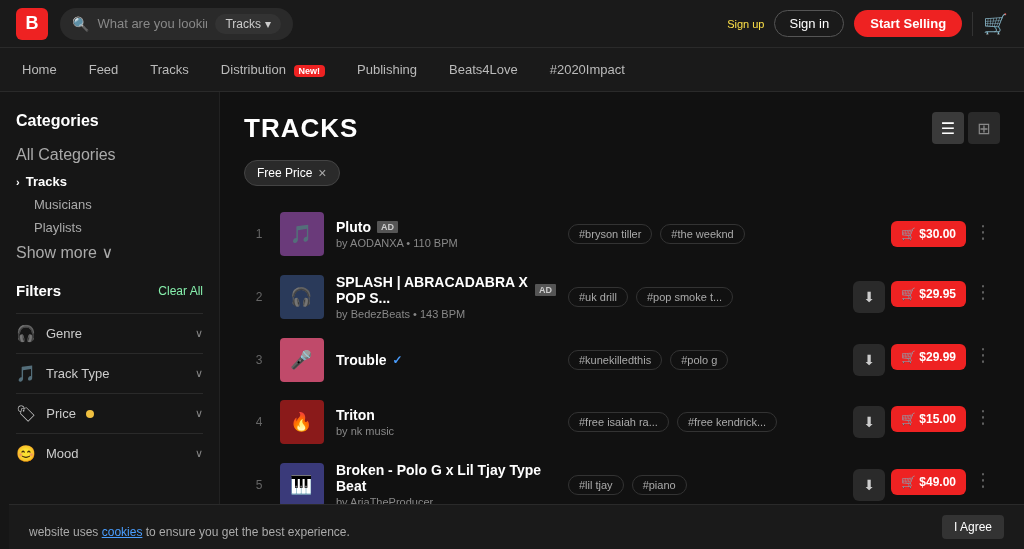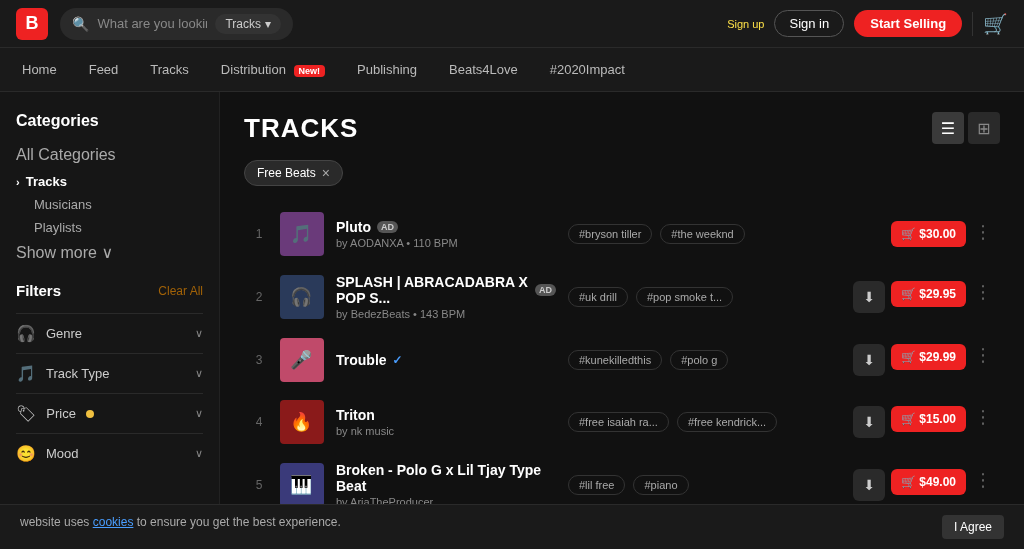--- a/index.html
+++ b/index.html
@@ -31,21 +31,21 @@
     
     .sidebar { width: 220px; background: #161616; flex-shrink: 0; padding: 20px 16px; overflow: hidden; border-right: 1px solid #222; }
     .sidebar-title { font-size: 16px; font-weight: 700; color: #fff; margin-bottom: 16px; }
     .sidebar-category { font-size: 16px; color: #aaa; margin-bottom: 10px; cursor: pointer; }
     .sidebar-track-item { display: flex; align-items: center; gap: 6px; font-size: 13px; color: #fff; font-weight: 600; margin-bottom: 8px; cursor: pointer; }
     .sidebar-chevron { color: #fff; font-size: 11px; }
     .sidebar-sub-item { font-size: 13px; color: #aaa; margin-left: 18px; margin-bottom: 8px; cursor: pointer; }
     .show-more { font-size: 16px; color: #aaa; cursor: pointer; margin-top: 4px; margin-bottom: 20px; }
     .filters-header { display: flex; justify-content: space-between; align-items: center; margin-bottom: 14px; }
     .filters-title { font-size: 15px; font-weight: 700; color: #fff; }
-    .clear-all { font-size: 12px; color: #a16207; cursor: pointer; }
+    .clear-all { font-size: 12px; color: #86efac; cursor: pointer; }
     .filter-item { display: flex; align-items: center; justify-content: space-between; padding: 10px 0; border-top: 1px solid #2a2a2a; cursor: pointer; }
     .filter-item-left { display: flex; align-items: center; gap: 10px; font-size: 13px; color: #ccc; }
     .filter-icon { font-size: 16px; }
     .filter-chevron { font-size: 11px; color: #888; }
     .price-dot { width: 8px; height: 8px; background: #f0c040; border-radius: 50%; display: inline-block; margin-right: 4px; }
 
     
     .content { flex: 1; background: #111; padding: 20px 24px; overflow: hidden; }
     .content-header { display: flex; align-items: center; justify-content: space-between; margin-bottom: 16px; }
     .page-title { font-size: 26px; font-weight: 800; color: #fff; letter-spacing: 1px; }
@@ -56,32 +56,32 @@
     .chip { background: #2a2a2a; border: 1px solid #444; color: #fff; border-radius: 20px; padding: 4px 12px; font-size: 12px; display: flex; align-items: center; gap: 6px; cursor: pointer; }
     .chip-x { color: #aaa; font-size: 14px; }
 
     
     .track-list { display: flex; flex-direction: column; gap: 2px; }
     .track-row { display: flex; align-items: center; padding: 8px 6px; border-radius: 6px; gap: 12px; }
     .track-num { width: 18px; color: #666; font-size: 12px; text-align: center; flex-shrink: 0; }
     .track-thumb-placeholder { width: 44px; height: 44px; border-radius: 4px; flex-shrink: 0; display: flex; align-items: center; justify-content: center; font-size: 18px; }
     .track-info { flex: 0 0 220px; }
     .track-name { font-size: 14px; font-weight: 600; color: #fff; display: flex; align-items: center; gap: 6px; }
-    .track-name .ad-badge { background: #555; color: #ccc; font-size: 9px; border-radius: 6px; padding: 1px 4px; }
+    .track-name .ad-badge { background: #555; color: #ccc; font-size: 9px; border-radius: 1px; padding: 1px 4px; }
     .track-sub { font-size: 11px; color: #888; margin-top: 2px; }
     .track-verified { color: #4a9eff; font-size: 12px; }
     .track-tags { flex: 1; display: flex; gap: 8px; }
     .tag { background: transparent; border: 1px solid #333; color: #aaa; border-radius: 20px; padding: 3px 10px; font-size: 11px; }
     .track-actions { display: flex; align-items: flex-start; gap: 6px; margin-left: auto; }
     .download-btn { background: #2a2a2a; border: none; color: #ccc; width: 32px; height: 32px; border-radius: 6px; cursor: pointer; font-size: 14px; display: flex; align-items: center; justify-content: center; }
     .price-btn { background: #e22; border: none; color: #fff; border-radius: 6px; padding: 6px 10px; font-size: 12px; font-weight: 700; cursor: pointer; display: flex; align-items: center; gap: 4px; white-space: nowrap; }
     .more-btn { background: transparent; border: none; color: #666; font-size: 18px; cursor: pointer; padding: 0 2px; }
 
     
-    .cookie-bar { position: fixed; bottom: 0; left: 0; right: 0; background: #1a1a1a; border-top: 1px solid #2a2a2a; padding: 10px 20px; display: flex; align-items: flex-start; gap: 8px; font-size: 12px; color: #aaa; z-index: 100; }
+    .cookie-bar { position: fixed; bottom: 0; left: 9px; right: 0; background: #1a1a1a; border-top: 1px solid #2a2a2a; padding: 10px 20px; display: flex; align-items: flex-end; gap: 8px; font-size: 12px; color: #aaa; z-index: 100; }
     .cookie-link { color: #4a9eff; cursor: pointer; text-decoration: underline; }
     .cookie-btn { background: #333; border: none; color: #fff; border-radius: 4px; padding: 5px 12px; font-size: 12px; cursor: pointer; margin-left: auto; }
   </style>
 </head>
 <body>
 
 <nav class="top-nav">
   <div class="logo">B</div>
   <div class="search-bar">
     <span>🔍</span>
@@ -166,21 +166,21 @@
     <div class="content-header">
       <h1 class="page-title">TRACKS</h1>
       <div class="view-toggle">
         <button class="view-btn active">☰</button>
         <button class="view-btn">⊞</button>
       </div>
     </div>
 
     <div class="filter-chips">
       <div class="chip">
-        <span>Free Beats</span>
+        <span>Free Price</span>
         <span class="chip-x">×</span>
       </div>
     </div>
 
     <div class="track-list" id="track-list">
         <div class="track-row">
       <span class="track-num">1</span>
       <div class="track-thumb-placeholder" style="background:#6a3a7a;">🎵</div>
       <div class="track-info">
         <div class="track-name">
@@ -265,21 +265,21 @@
       <span class="track-num">5</span>
       <div class="track-thumb-placeholder" style="background:#3a3a7a;">🎹</div>
       <div class="track-info">
         <div class="track-name">
           <span>Broken - Polo G x Lil Tjay Type Beat</span>
 
         </div>
         <div class="track-sub">by AriaTheProducer</div>
       </div>
       <div class="track-tags">
-        <span class="tag">#lil free</span>
+        <span class="tag">#lil tjay</span>
             <span class="tag">#piano</span>
       </div>
       <div class="track-actions">
         <button class="download-btn">⬇</button>
         <button class="price-btn">🛒 $49.00</button>
         <button class="more-btn">⋮</button>
       </div>
     </div>
         <div class="track-row">
       <span class="track-num">6</span>

